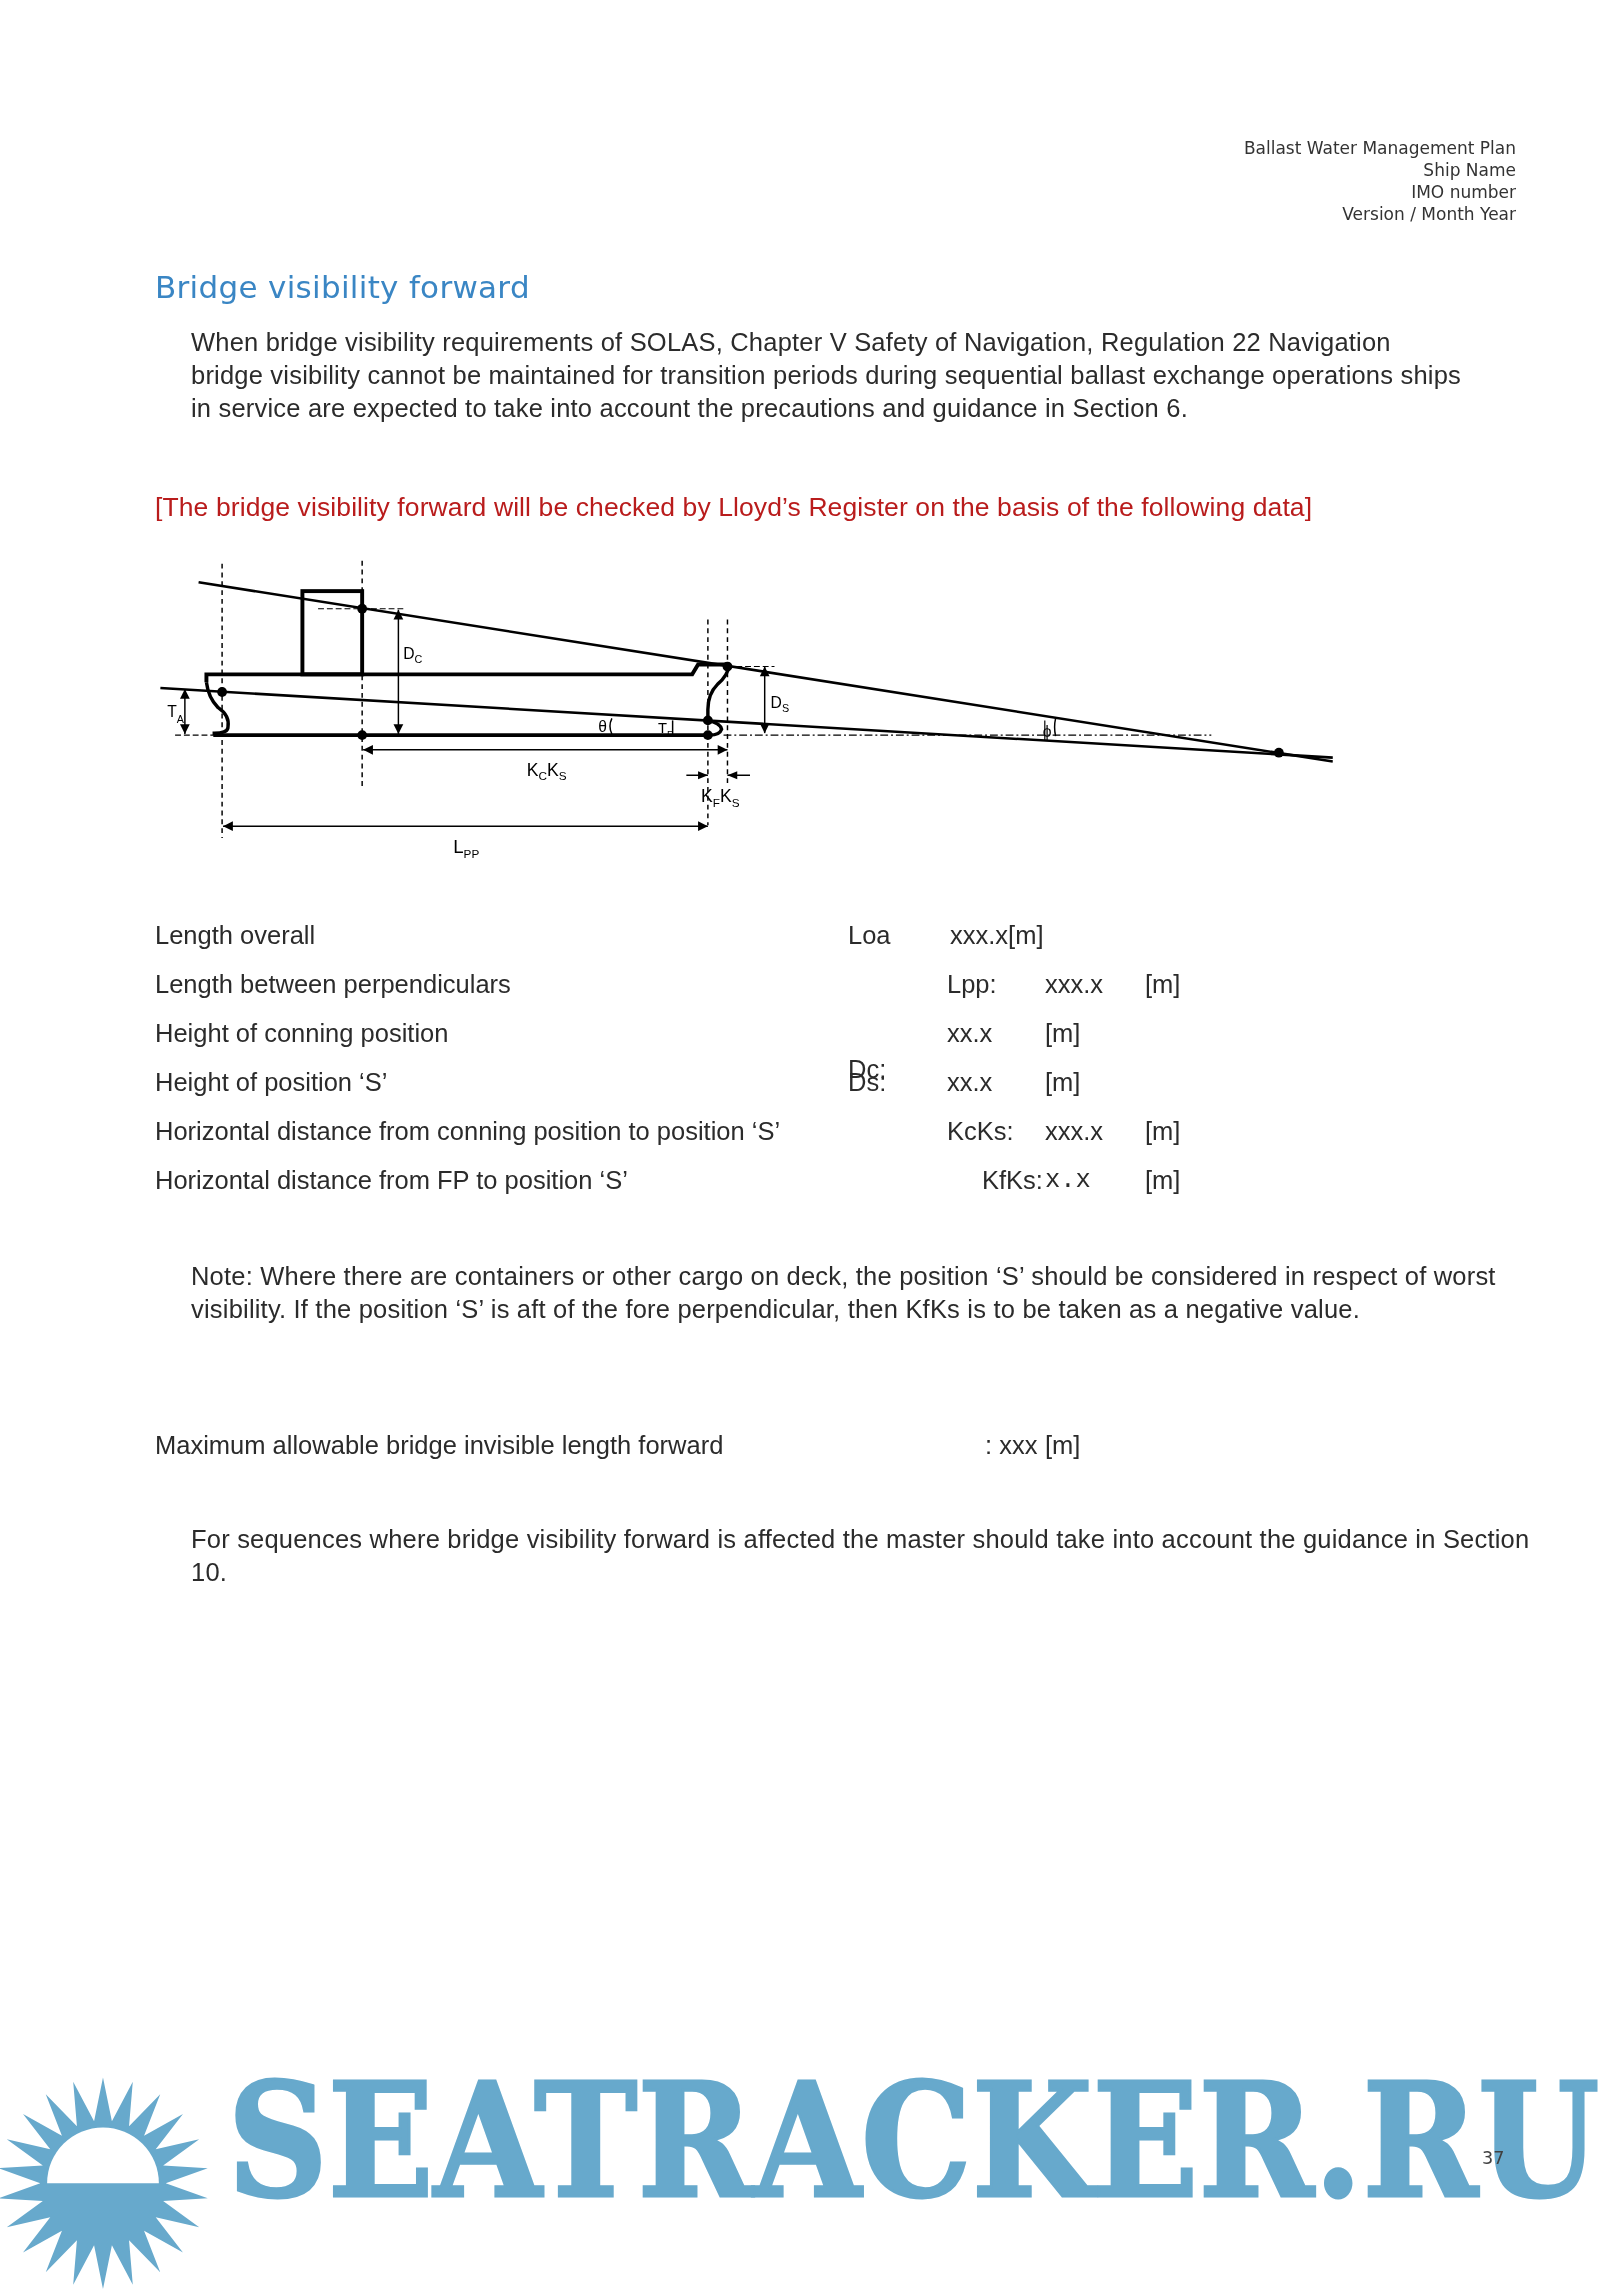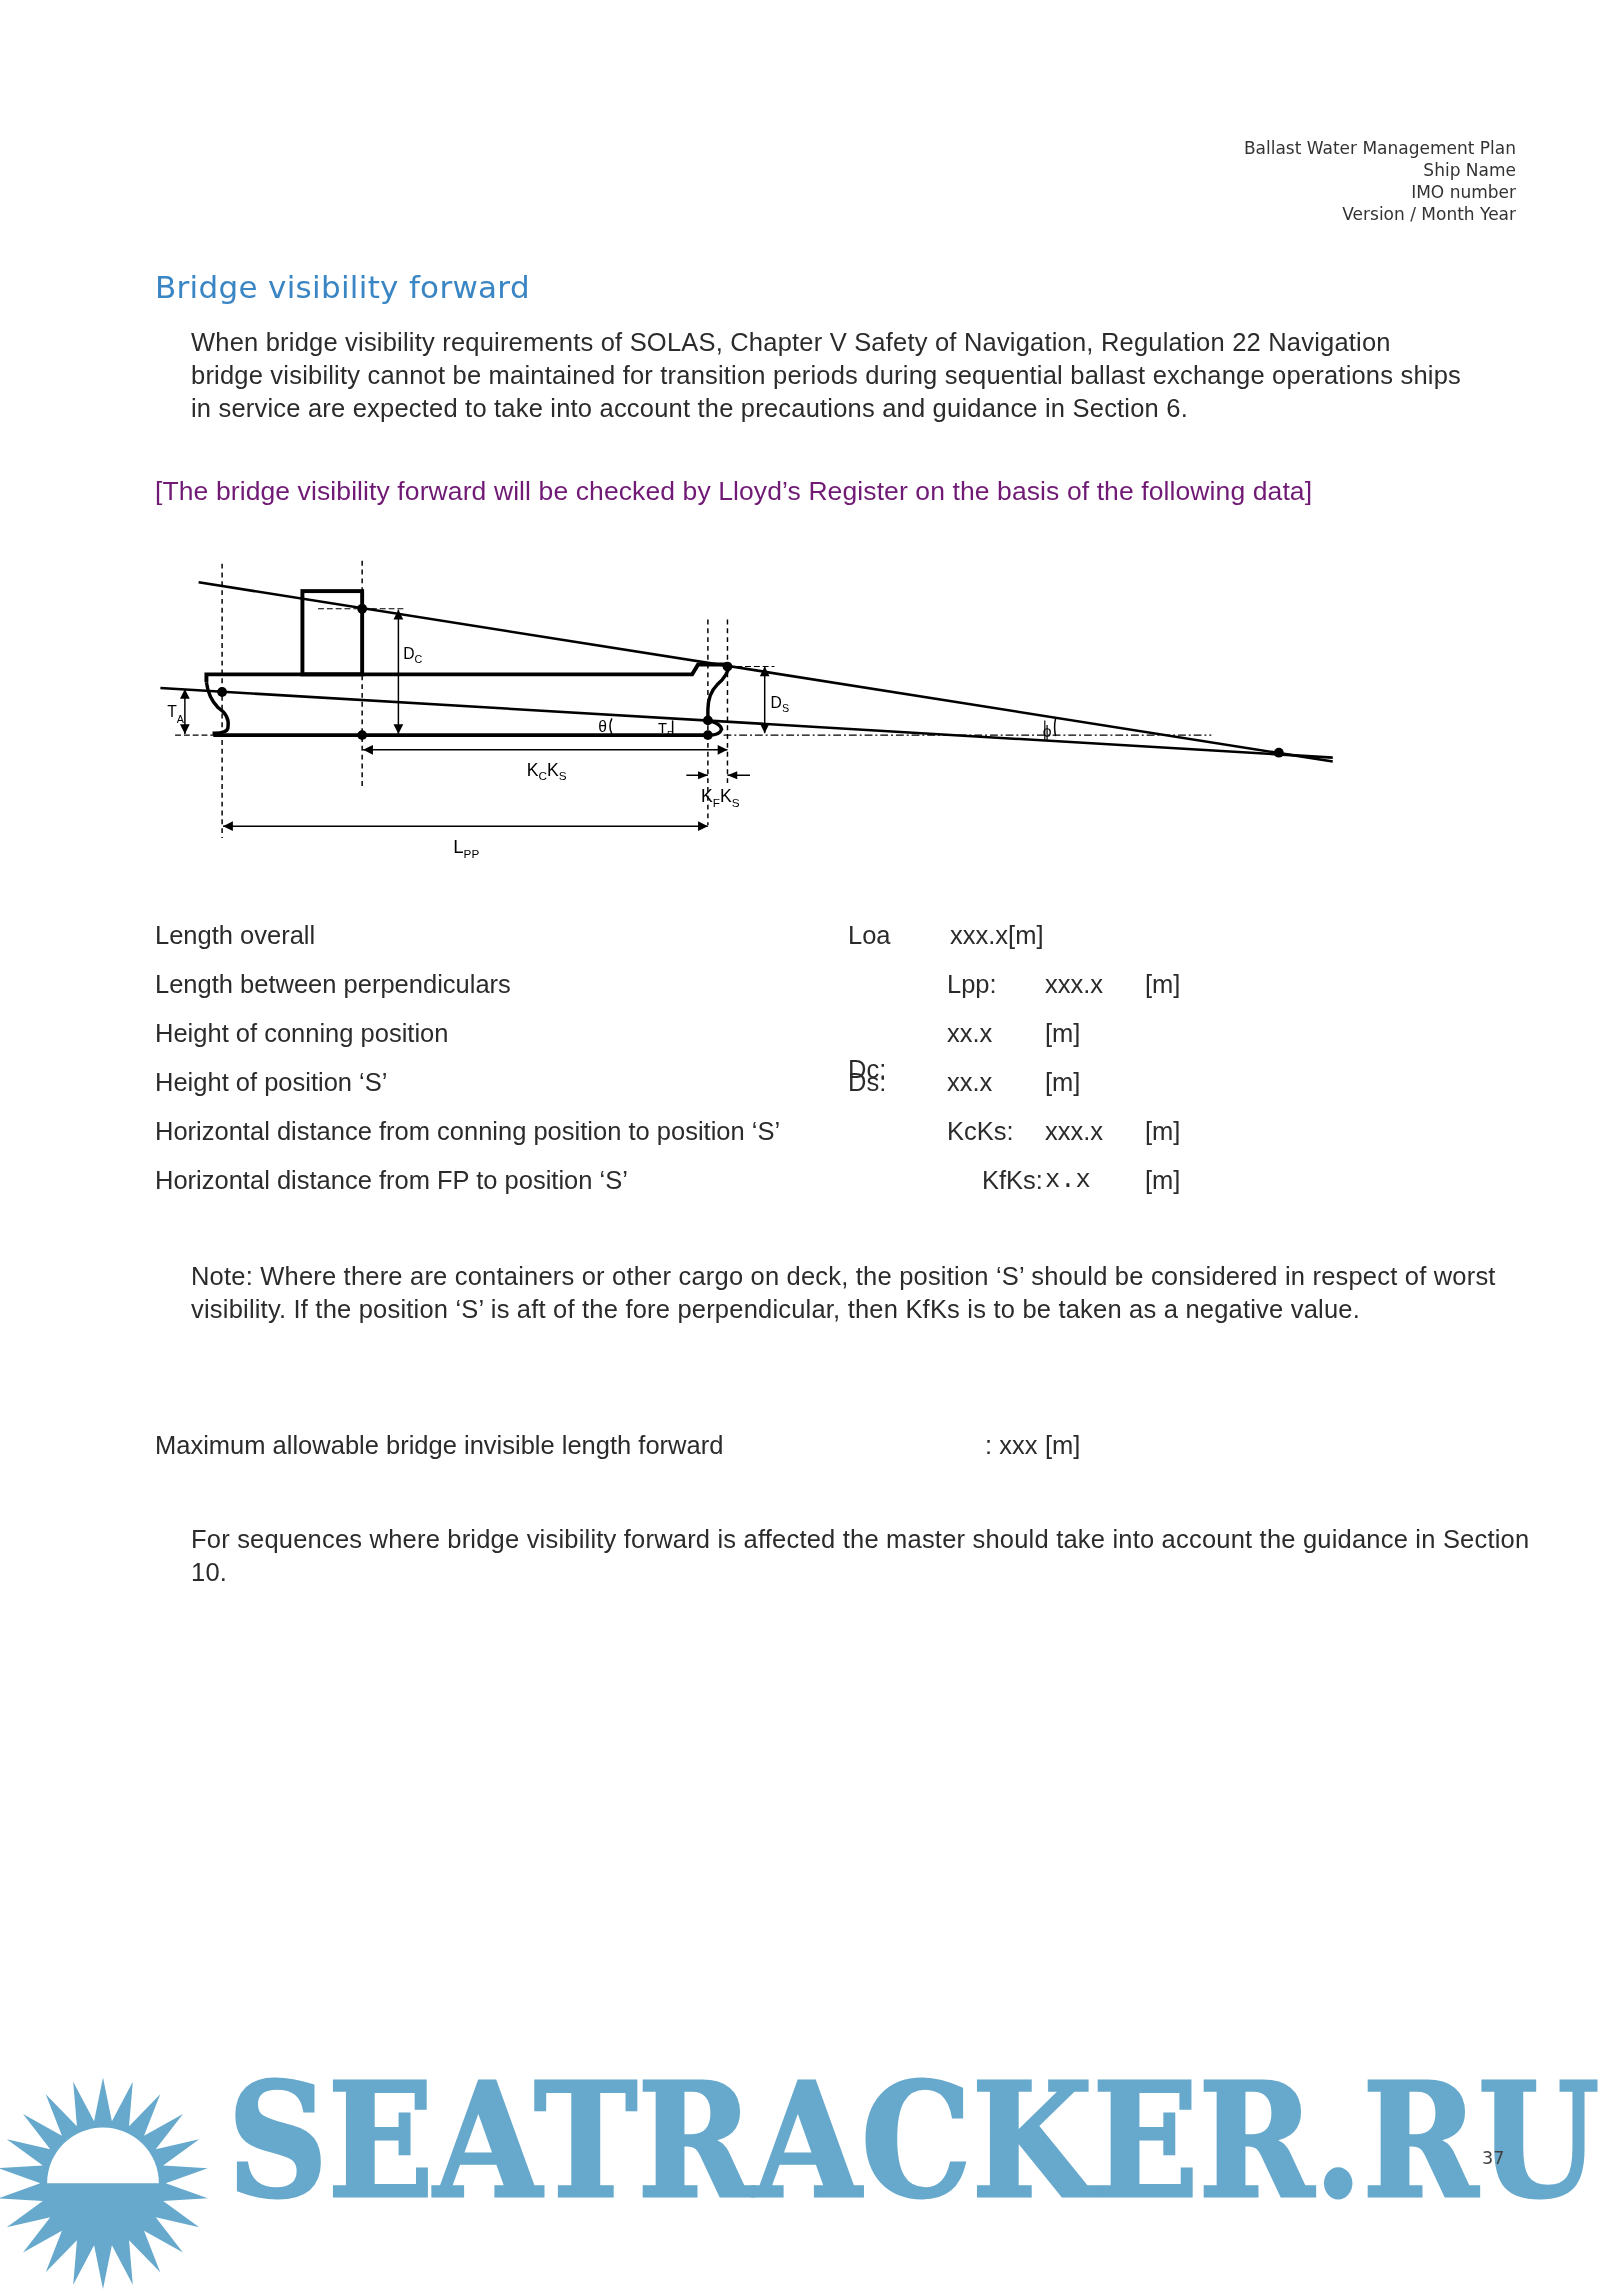--- a/index.html
+++ b/index.html
@@ -6,21 +6,21 @@
   body { width: 1620px; height: 2293px; position: relative; overflow: hidden; font-family: "DejaVu Sans", sans-serif; color: #2b2b2b; }
 
   .header { position: absolute; right: 104px; top: 114px; text-align: right; font-family: "DejaVu Sans", sans-serif; font-size: 17px; line-height: 22px; color: #333; margin-top: 23px; }
   .header div { white-space: nowrap; }
 
   .section-title { position: absolute; left: 155px; top: 269px; font-family: "DejaVu Sans", sans-serif; font-size: 31px; color: #3a86c4; font-weight: normal; letter-spacing: 0.3px; }
 
   .body-text { position: absolute; left: 155px; font-family: "Liberation Sans", sans-serif; font-size: 25.5px; line-height: 33px; color: #2b2b2b; letter-spacing: 0.2px; margin-left: 36px; }
   .intro { top: 326px; width: 1274px; }
 
-  .lr-note { position: absolute; left: 155px; top: 476px; font-family: "Liberation Sans", sans-serif; font-size: 26.5px; color: #701a75; letter-spacing: 0.1px; white-space: nowrap; }
+  .lr-note { position: absolute; left: 155px; top: 492px; font-family: "Liberation Sans", sans-serif; font-size: 26.5px; color: #b91c1c; letter-spacing: 0.1px; white-space: nowrap; }
 
   .diagram { position: absolute; left: 147px; top: 549px; width: 1206px; height: 333px; }
 
   .row { position: absolute; left: 155px; font-family: "Liberation Sans", sans-serif; font-size: 25.5px; color: #2b2b2b; white-space: nowrap; height: 33px; }
   .row span { position: absolute; top: 0; white-space: nowrap; }
 
   .note { top: 1260px; width: 1353px; }
   .guidance { top: 1523px; width: 1353px; }
 
   .watermark { position: absolute; left: 0; top: 2049px; width: 1620px; height: 244px; }

